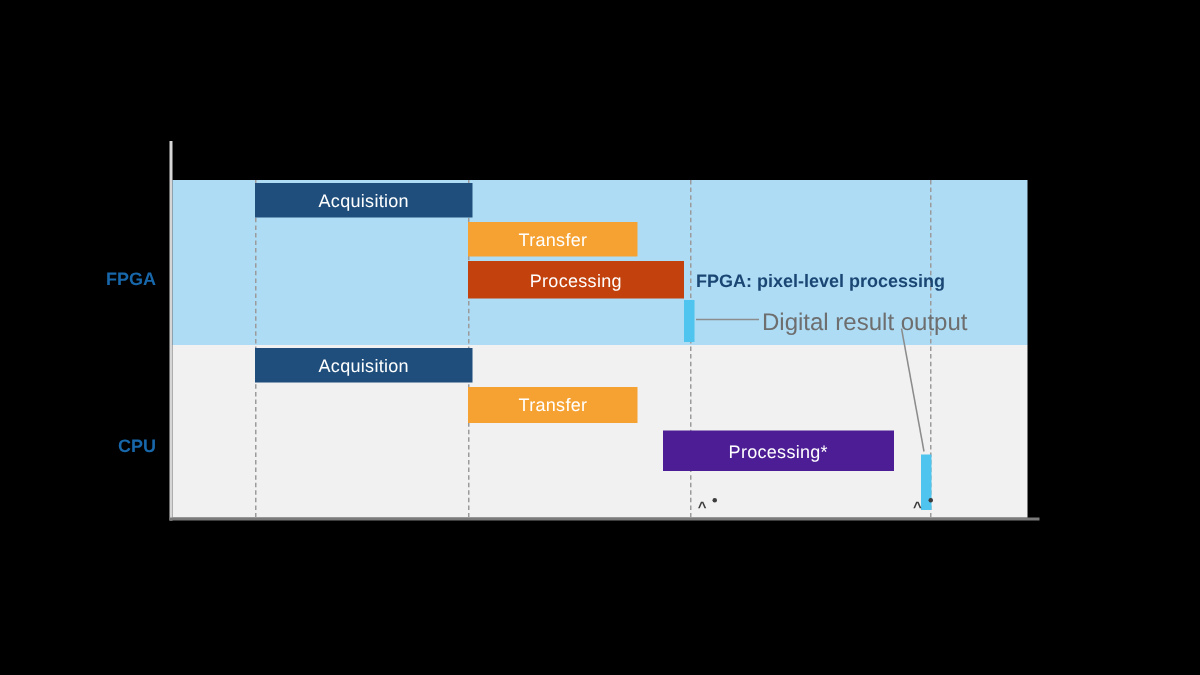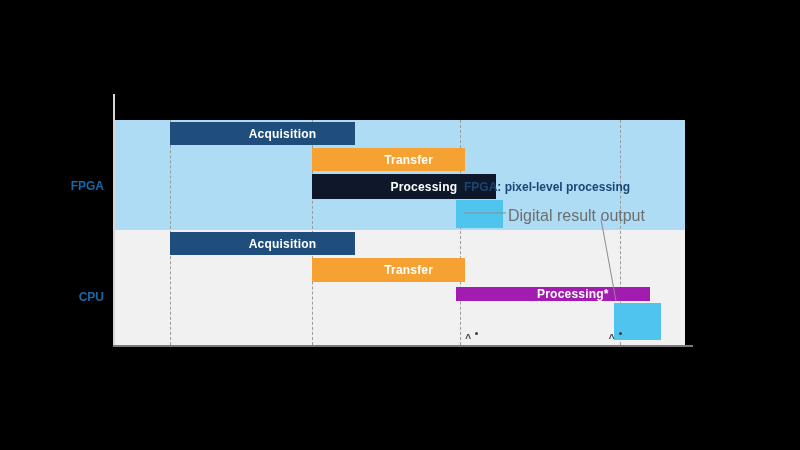--- a/index.html
+++ b/index.html
@@ -6,21 +6,21 @@
   .stage{position:relative;width:800px;height:450px;background:var(--bg,#000);
     font-family:"Liberation Sans",sans-serif;overflow:hidden;}
   .yaxis{position:absolute;left:113px;top:94px;width:2px;height:253px;background:#d6d6d6;}
   .xaxis{position:absolute;left:113px;top:345px;width:580px;height:2px;background:#7a7a7a;}
   .plot{position:absolute;left:115px;top:120px;width:570px;height:225px;}
   .band{position:absolute;left:0;width:570px;}
   .band-fpga{top:0;height:110px;background:var(--fpga-band,#aedcf4);}
   .band-cpu{top:110px;height:115px;background:var(--cpu-band,#f1f1f1);}
   .marker{position:absolute;top:0;height:225px;width:0;border-left:1px dashed #9b9b9b;}
   .bar{position:absolute;display:flex;align-items:center;justify-content:center;
-    color:#fff;font-weight:bold;font-size:12px;letter-spacing:.2px;overflow:hidden;padding-left:40px;}
+    color:#fff;font-weight:normal;font-size:12px;letter-spacing:.2px;overflow:hidden;}
   .lane-label{position:absolute;width:48px;text-align:right;color:var(--lane-label,#1767aa);
     font-weight:bold;font-size:12px;}
   .lane-label-fpga{left:56px;top:179px;}
   .lane-label-cpu{left:56px;top:290px;}
   .note{position:absolute;white-space:nowrap;}
   .note-fpga{left:464px;top:180px;color:var(--note-navy,#1a4674);font-weight:bold;font-size:12px;}
   .note-gray{left:508px;top:207px;color:var(--note-gray,#6e6e6e);font-size:16px;}
   .note-cpu{left:624px;top:291px;color:var(--note-navy,#1a4674);font-weight:bold;font-size:10.5px;}
   .connectors{position:absolute;left:0;top:0;width:800px;height:450px;pointer-events:none;}
   .ticks{position:absolute;left:0;top:355px;width:800px;height:24px;}
@@ -43,25 +43,25 @@
   <div class="plot">
     <div class="band band-fpga"></div>
     <div class="band band-cpu"></div>
 
   <div class="marker" style="left: 55px;"></div>
       <div class="marker" style="left: 197.1px;"></div>
       <div class="marker" style="left: 345px;"></div>
       <div class="marker" style="left: 504.5px;"></div>
       <div class="bar" style="left: 55px; width: 145px; top: 2px; height: 23px; background: rgb(31, 78, 124);">Acquisition</div>
       <div class="bar" style="left: 197.1px; width: 113.1px; top: 28px; height: 23px; background: rgb(245, 162, 51);">Transfer</div>
-      <div class="bar" style="left: 197.1px; width: 143.55px; top: 54px; height: 25px; background: #0f172a;">Processing</div>
+      <div class="bar" style="left: 197.1px; width: 143.55px; top: 54px; height: 25px; background: #c2410c;">Processing</div>
       <div class="bar" style="left: 340.65px; width: 7.25px; top: 80px; height: 28px; background: rgb(79, 196, 238);"></div>
       <div class="bar" style="left: 55px; width: 145px; top: 112px; height: 23px; background: rgb(31, 78, 124);">Acquisition</div>
       <div class="bar" style="left: 197.1px; width: 113.1px; top: 138px; height: 24px; background: rgb(245, 162, 51);">Transfer</div>
-      <div class="bar" style="left: 341px; width: 153.7px; top: 167px; height: 14px; background: #a21caf;">Processing*</div>
+      <div class="bar" style="left: 327px; width: 153.7px; top: 167px; height: 27px; background: #4c1d95;">Processing*</div>
       <div class="bar" style="left: 498.7px; width: 7.25px; top: 183px; height: 37px; background: rgb(79, 196, 238);"></div>
     </div>
 
   <svg class="connectors" viewBox="0 0 800 450">
     <line x1="464" y1="213" x2="506" y2="213" stroke="#8c8c8c" stroke-width="1"></line>
     <line x1="601" y1="219" x2="616" y2="301" stroke="#8c8c8c" stroke-width="1"></line>
   </svg>
 
   <div class="note note-fpga">FPGA: pixel-level processing</div>
   <div class="note note-gray">Digital result output</div>

